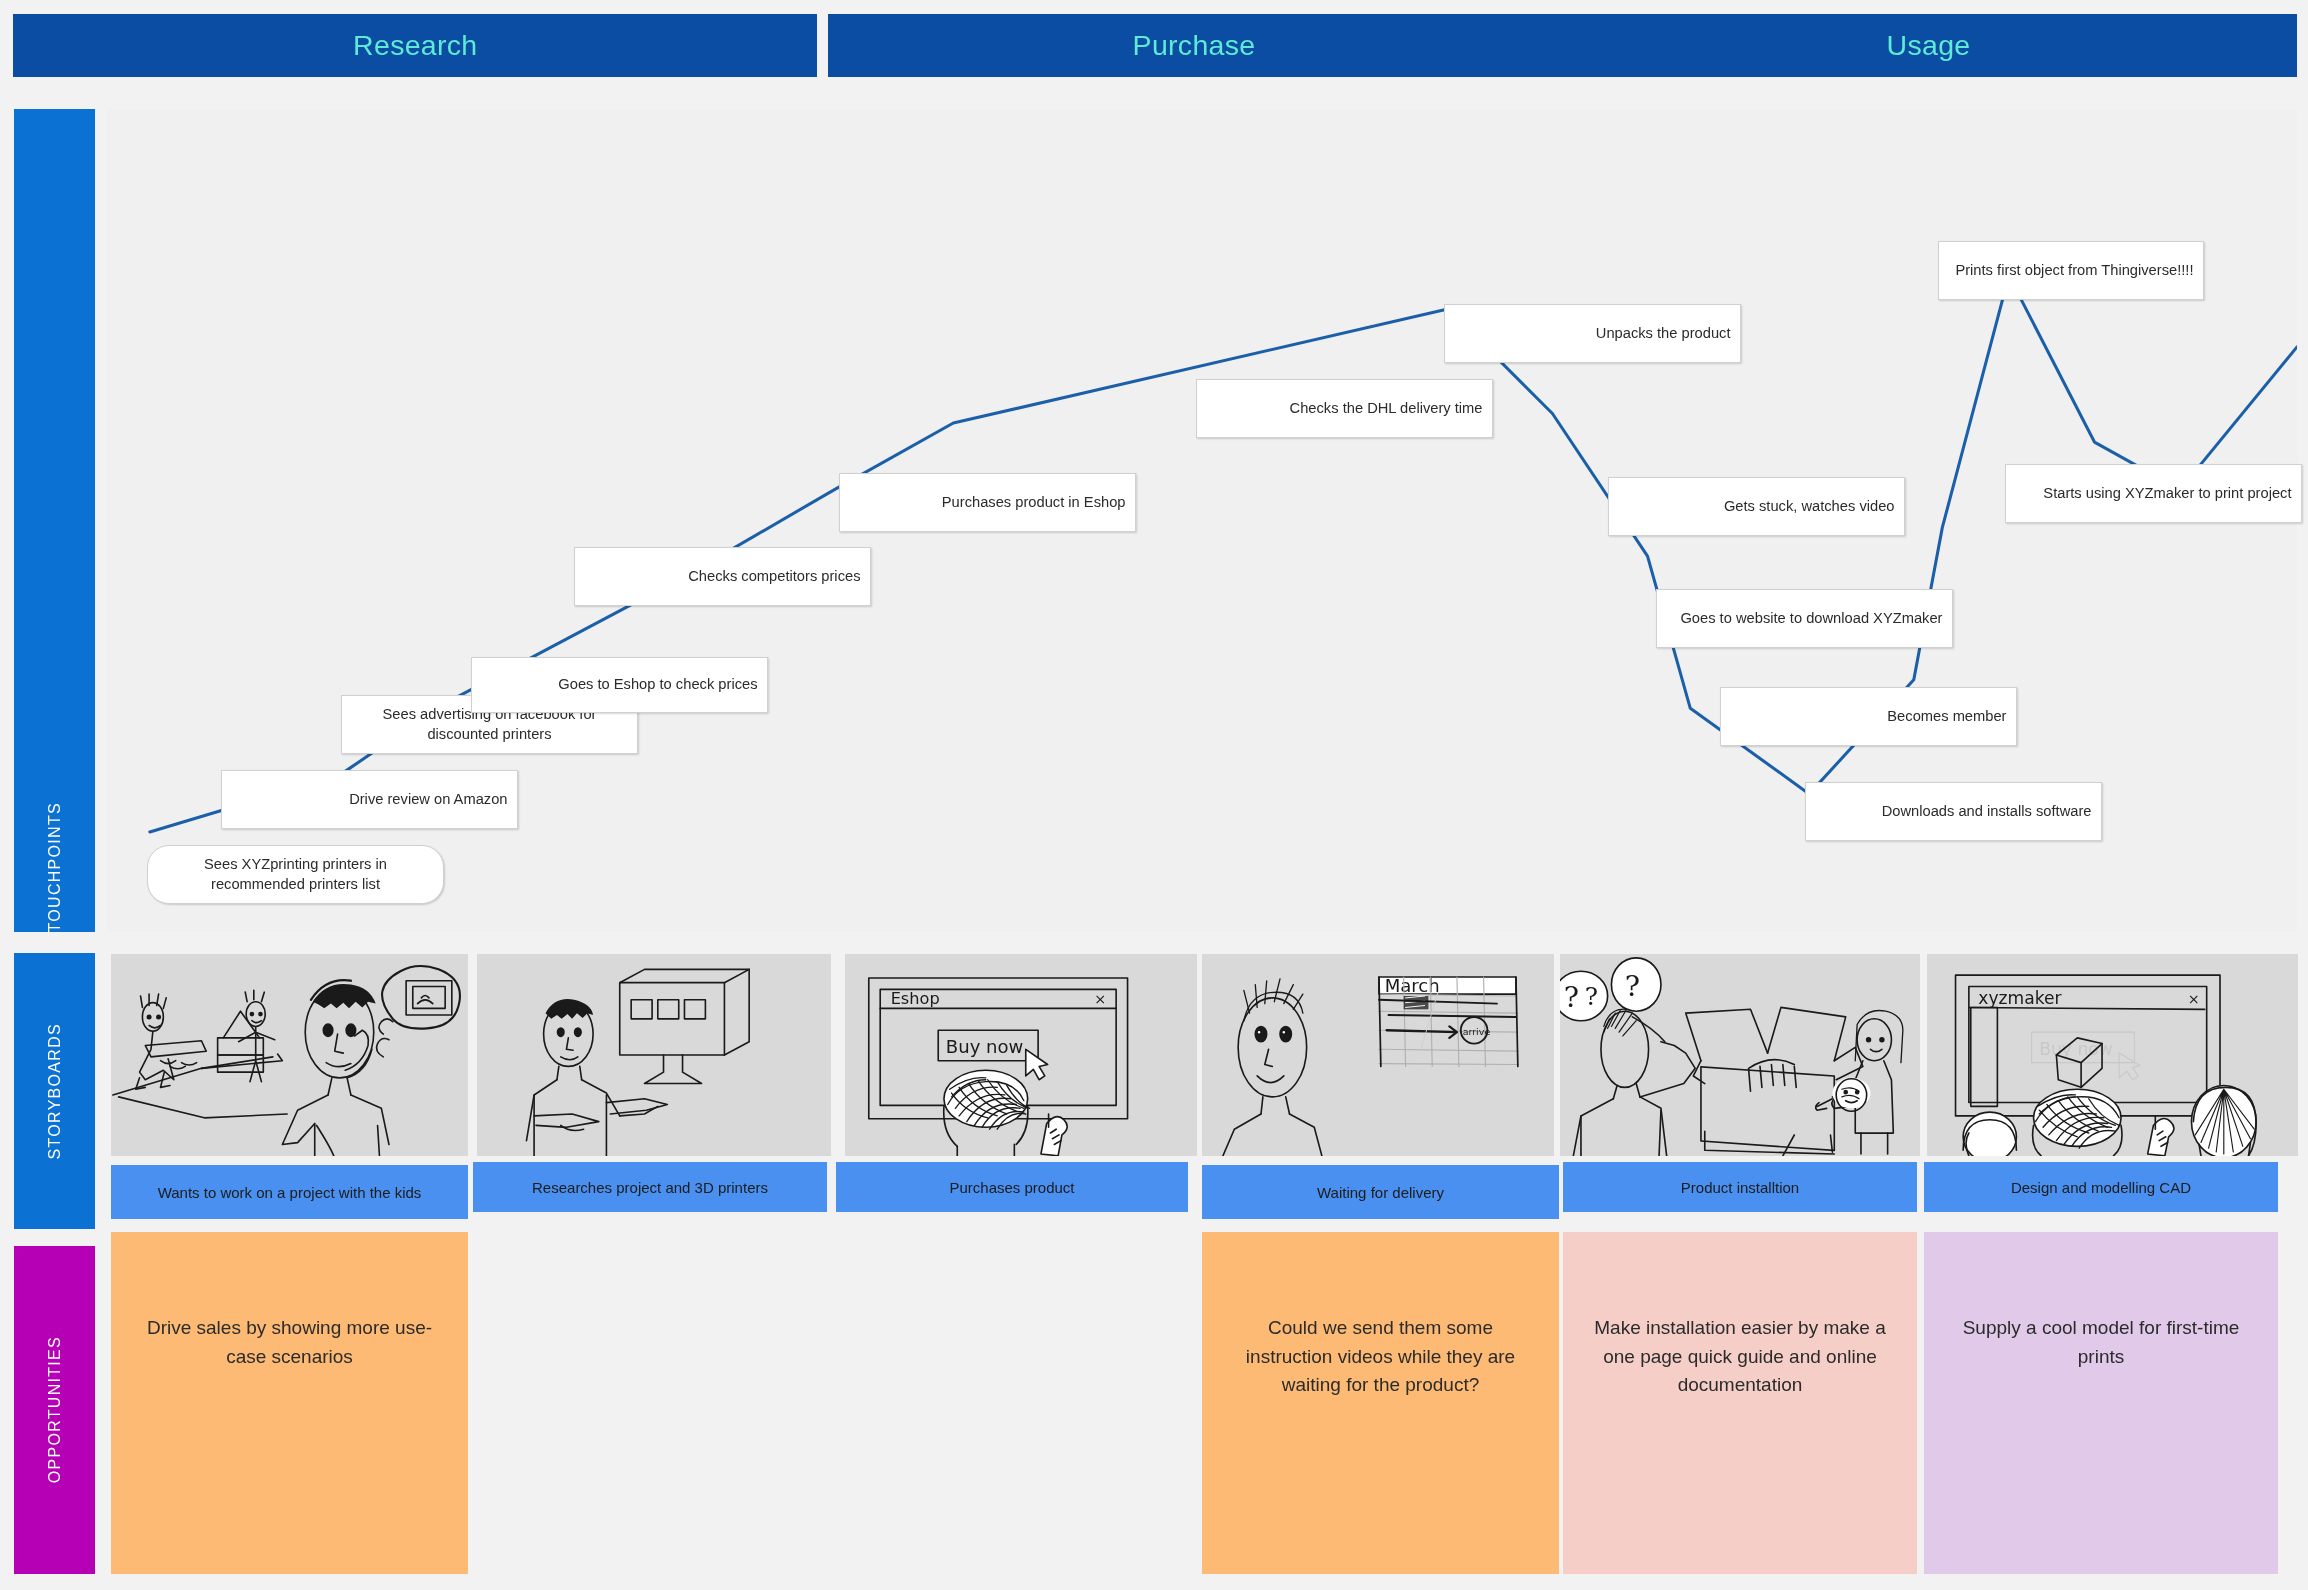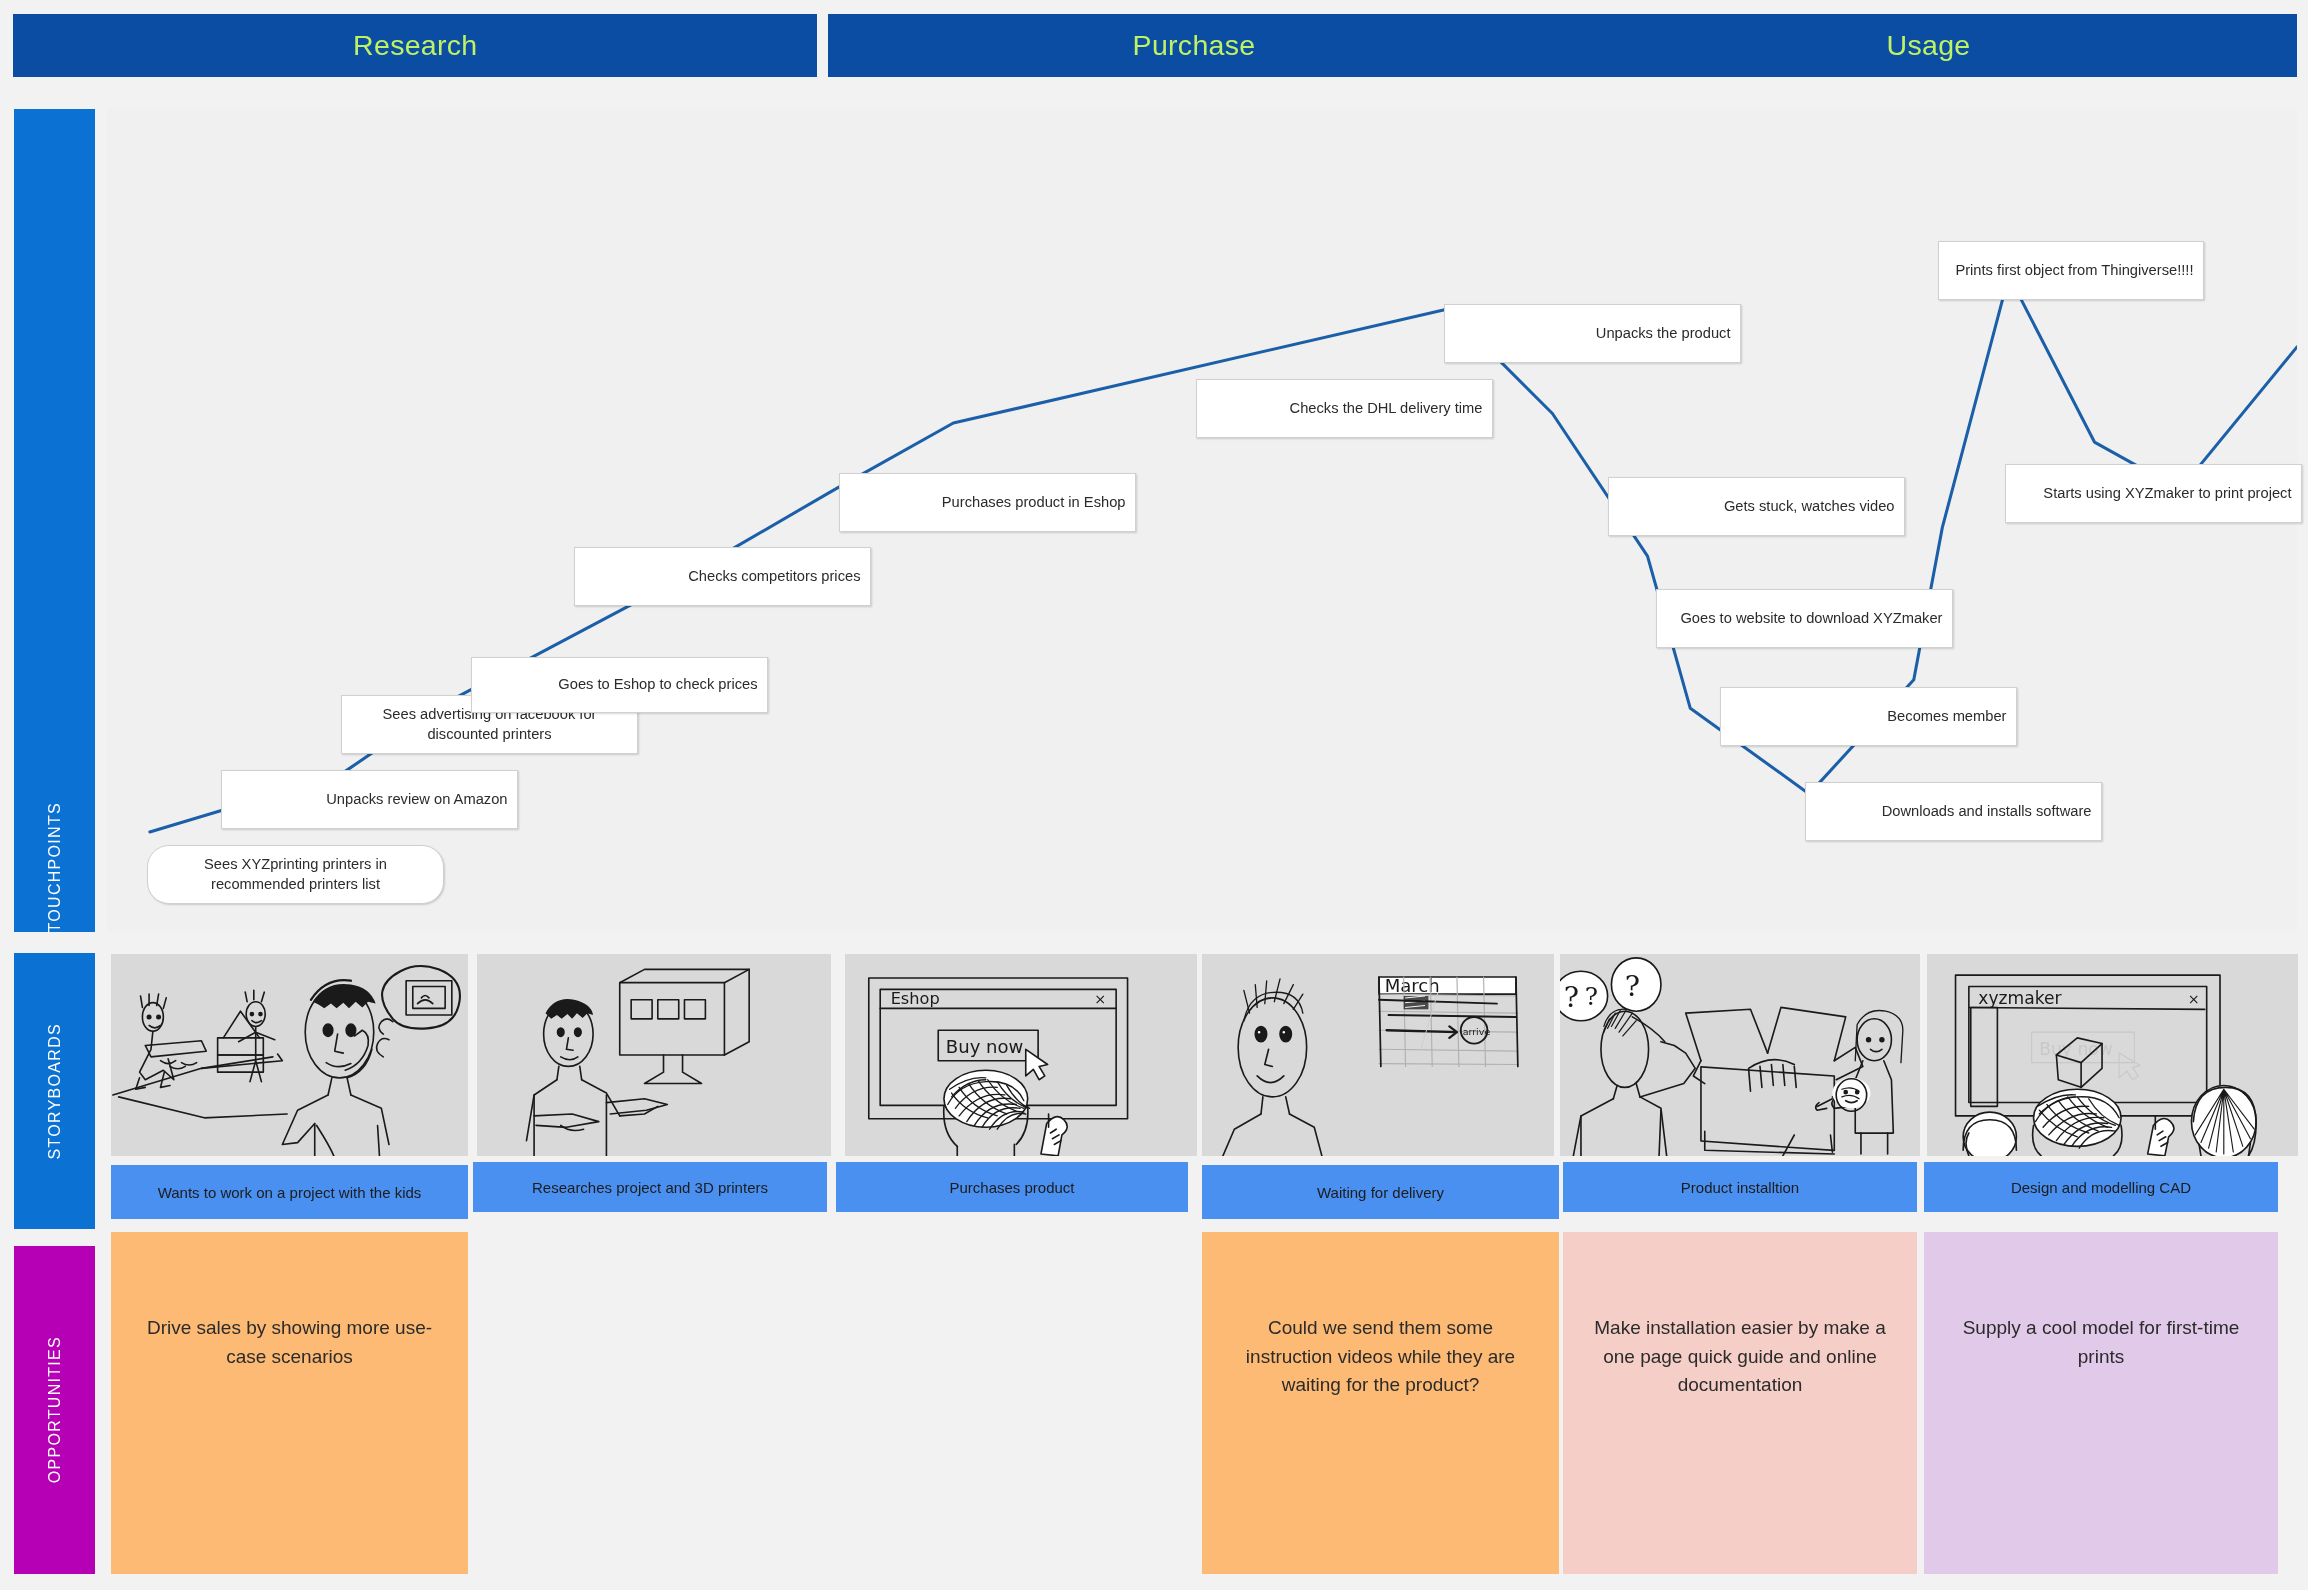--- a/index.html
+++ b/index.html
@@ -5,21 +5,21 @@
   html,body{margin:0;padding:0;background:#f2f2f2;}
   body{
     width:2308px;height:1590px;position:relative;overflow:hidden;
     font-family:"Liberation Sans","DejaVu Sans",sans-serif;
     color:#262626;
   }
   .abs{position:absolute;box-sizing:border-box;}
 
   
   .phase-hdr{
-    background:#0b4da2;color:#bef264;display:flex;align-items:center;
+    background:#0b4da2;color:#5eead4;display:flex;align-items:center;
     justify-content:center;font-size:28.5px;letter-spacing:0.3px;
     border:1px solid #0b4da2;
   }
 
   
   .rail{display:flex;align-items:flex-end;justify-content:center;}
   .rail span{
     writing-mode:vertical-rl;transform:rotate(180deg);
     color:#fff;font-size:16px;letter-spacing:1.3px;
     padding-bottom:15px;white-space:nowrap;
@@ -86,21 +86,21 @@
 
 <svg class="abs journey" style="left:107px;top:109px;width:2190px;height:823px;" viewBox="0 0 2303 865">
   <polyline points="45,760 245,700 355,625 610,490 765,400 890,330 1410,210 1520,320 1620,470 1665,630 1790,720
                     1900,600 1930,440 2000,175 2090,350 2180,400 2303,250" fill="none" stroke="#1b5fa8" stroke-width="3.2" stroke-linejoin="round" stroke-linecap="round"></polyline>
 </svg>
 
 <div class="abs tp" style="left:147px;top:845px;width:297px;height:59px;border-radius:22px;">
   <span>Sees XYZprinting printers in recommended printers list</span>
   </div>
 <div class="abs tp" style="left:221px;top:770px;width:297px;height:59px;">
-  <span>Unpacks review on Amazon</span>
+  <span>Drive review on Amazon</span>
   </div>
 <div class="abs tp" style="left:341px;top:695px;width:297px;height:59px;">
   <span>Sees advertising on facebook for discounted printers</span>
   </div>
 <div class="abs tp" style="left:471px;top:621px;width:297px;height:56px;margin-top:36px;">
   <span>Goes to Eshop to check prices</span>
   </div>
 <div class="abs tp" style="left:574px;top:547px;width:297px;height:59px;">
   <span>Checks competitors prices</span>
   </div>

